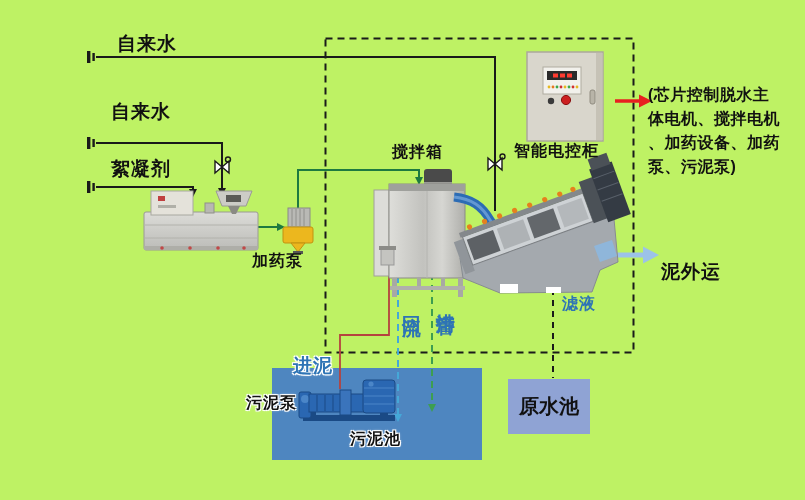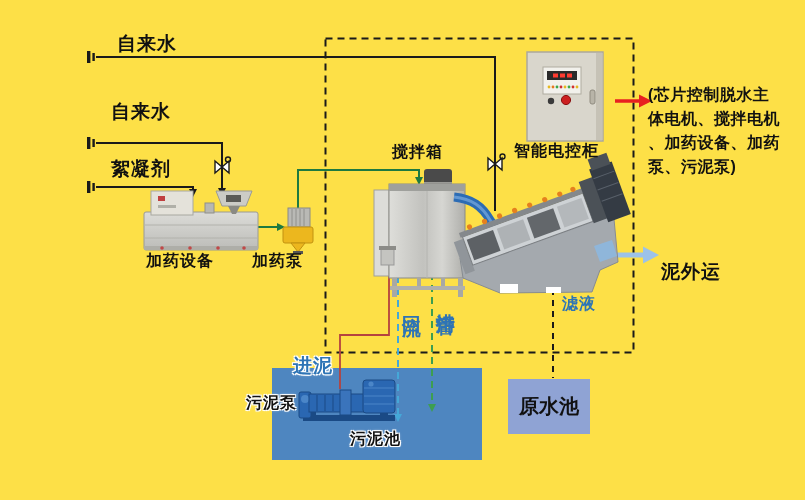--- a/index.html
+++ b/index.html
@@ -1,17 +1,17 @@
 <!DOCTYPE html>
 <html><head>
 <meta charset="utf-8">
 <style>
   html,body{margin:0;padding:0;background:#fff;}
   .stage{
-    position:relative;width:805px;height:500px;background:#fde047;overflow:hidden;
+    position:relative;width:805px;height:500px;background:#bef264;overflow:hidden;
     font-family:"Liberation Sans", sans-serif;
   }
   .stage svg{position:absolute;left:0;top:0;}
   .lbl{
     position:absolute;font-weight:bold;color:#111;white-space:nowrap;
     line-height:1.12;letter-spacing:1px;
   }
   .s19{font-size:19px;}
   .s20{font-size:16px;}
   .blue{color:#2e74b5;}
@@ -230,21 +230,20 @@
     <line x1="364" y1="388" x2="394" y2="388" stroke="#4b86c8"></line>
     <line x1="364" y1="396" x2="394" y2="396" stroke="#4b86c8"></line>
     <line x1="364" y1="404" x2="394" y2="404" stroke="#4b86c8"></line>
     <circle cx="371" cy="384" r="2.6" fill="#4b86c8"></circle>
   </g>
 </svg>
 
 <div class="lbl s19" style="left:117px;top:33px;">自来水</div>
 <div class="lbl s19" style="left:111px;top:101px;">自来水</div>
 <div class="lbl s19" style="left:111px;top:158px;">絮凝剂</div>
-<div class="lbl s20" style="left:146px;top:252px;">加药设备</div>
 <div class="lbl s20" style="left:252px;top:252px;">加药泵</div>
 <div class="lbl s20" style="left:392px;top:143px;">搅拌箱</div>
 <div class="lbl s20" style="left:514px;top:142px;text-align:right;">智能电控柜</div>
 <div class="lbl note" style="left:648px;top:83px;">(芯片控制脱水主
 体电机、搅拌电机
 、加药设备、加药
 泵、污泥泵)</div>
 <div class="lbl s20 blue" style="left:562px;top:295px;">滤液</div>
 <div class="lbl s19" style="left:661px;top:261px;">泥外运</div>
 <div class="lbl s19 blue vert" style="left:401px;top:300px;">回流</div>

